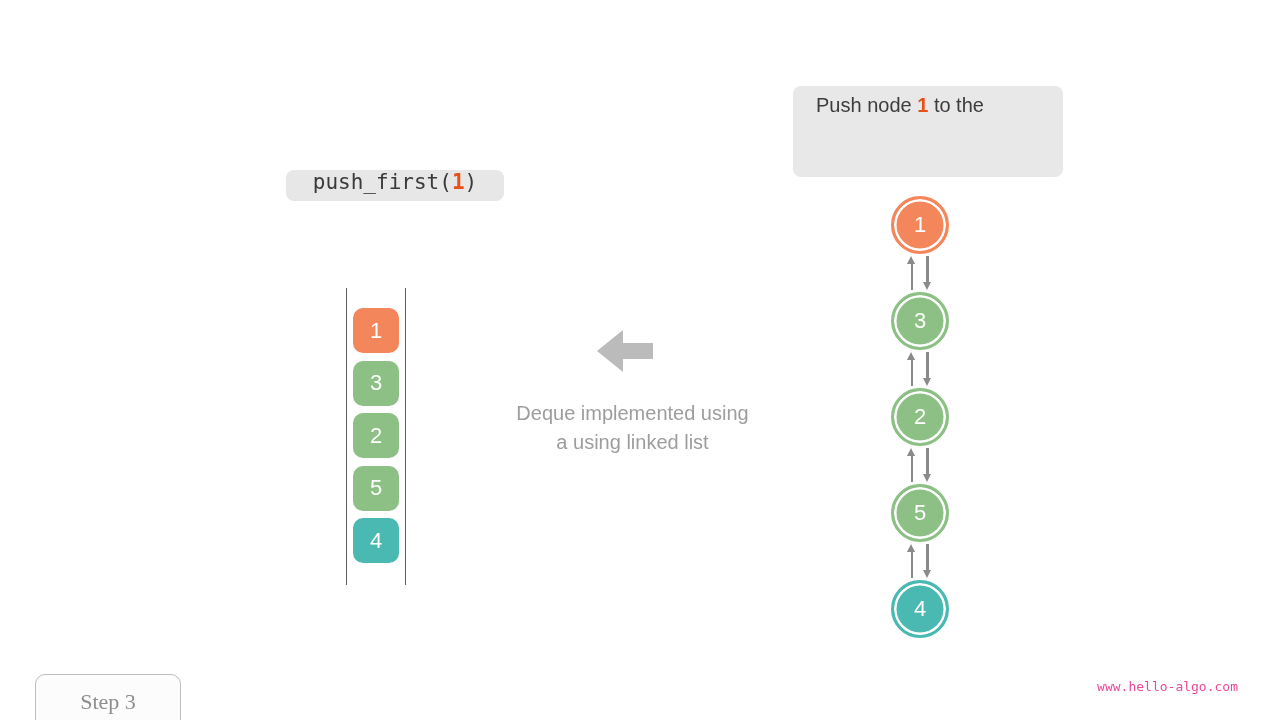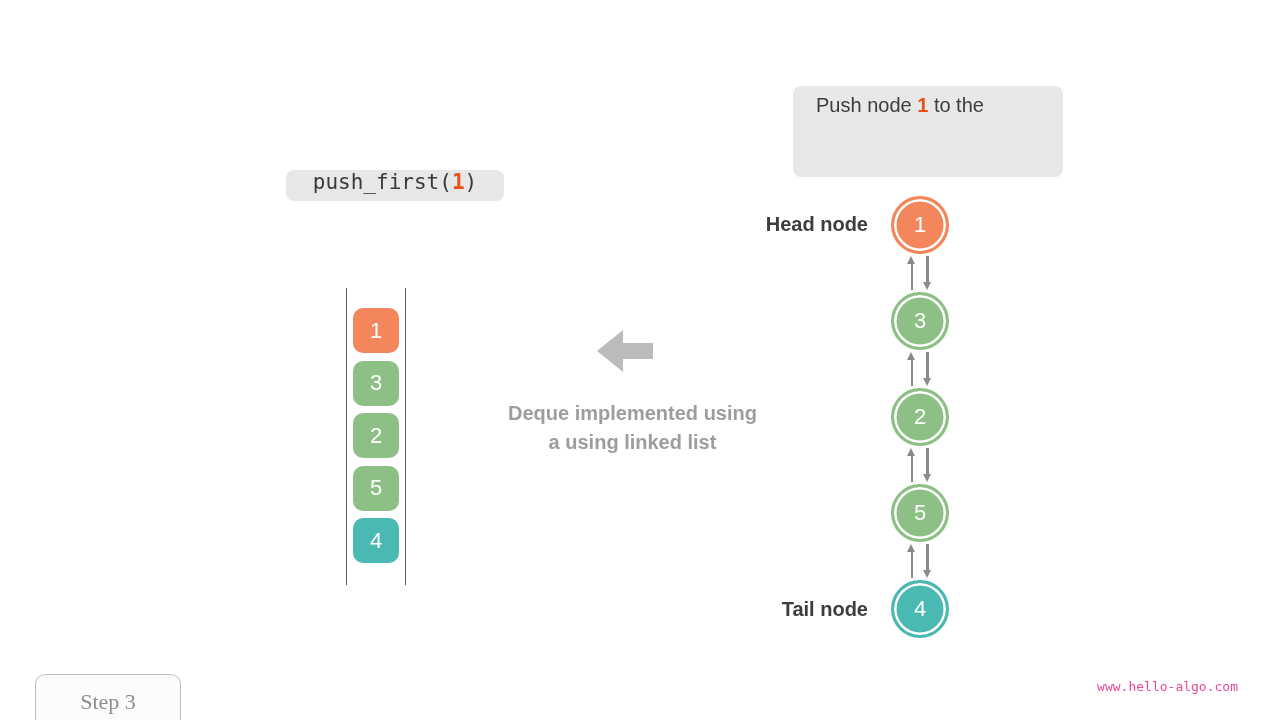--- a/index.html
+++ b/index.html
@@ -65,21 +65,20 @@
 
   
   .caption {
     position: absolute;
     left: 460px; top: 399px;
     width: 345px;
     text-align: center;
     font-size: 20px;
     line-height: 29px;
     color: #9D9D9D;
-    font-weight: bold;
   }
 
   
   .linked-list { position: absolute; left: 891px; top: 0; width: 58px; height: 720px; }
   .ll-node {
     position: absolute;
     left: 0;
     width: 52px; height: 52px;
     border-radius: 50%;
     border: 3px solid;
@@ -161,22 +160,20 @@
 
   <svg class="big-arrow" viewBox="0 0 56 42">
     <polygon points="0,21 26,0 26,13 56,13 56,29 26,29 26,42"></polygon>
   </svg>
 
   <div class="caption">
     <div>Deque implemented using</div>
     <div>a using linked list</div>
   </div>
 
-  <div class="node-label head">Head node</div>
-  <div class="node-label tail">Tail node</div>
 
   <div class="linked-list">
       <div class="ll-node" style="top: 196px; background: rgb(243, 134, 90); border-color: rgb(243, 134, 90);">1</div>
       <div class="link-arrow up" style="left: 19.5px; top: 264px;"></div>
       <div class="link-arrow down" style="left: 35px; top: 256px;"></div>
       <div class="ll-node" style="top: 292px; background: rgb(140, 192, 132); border-color: rgb(140, 192, 132);">3</div>
       <div class="link-arrow up" style="left: 19.5px; top: 360px;"></div>
       <div class="link-arrow down" style="left: 35px; top: 352px;"></div>
       <div class="ll-node" style="top: 388px; background: rgb(140, 192, 132); border-color: rgb(140, 192, 132);">2</div>
       <div class="link-arrow up" style="left: 19.5px; top: 456px;"></div>

